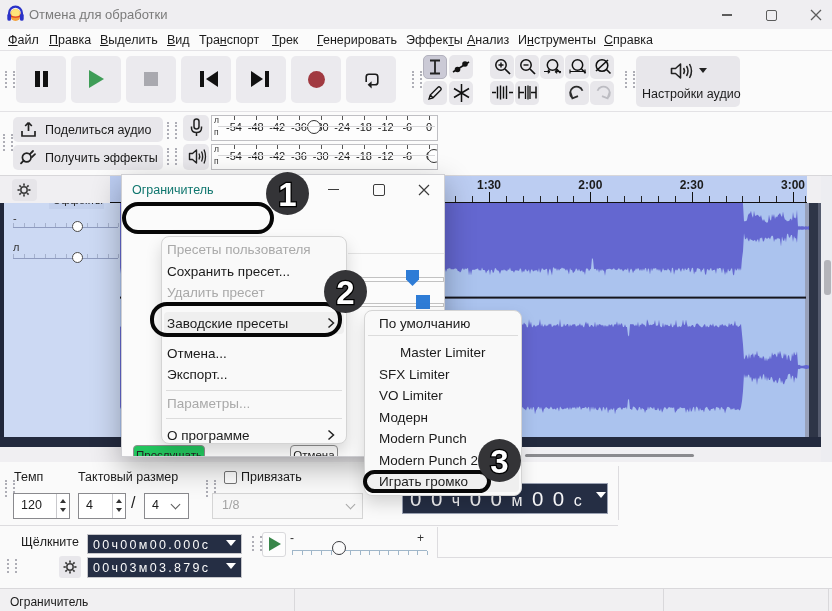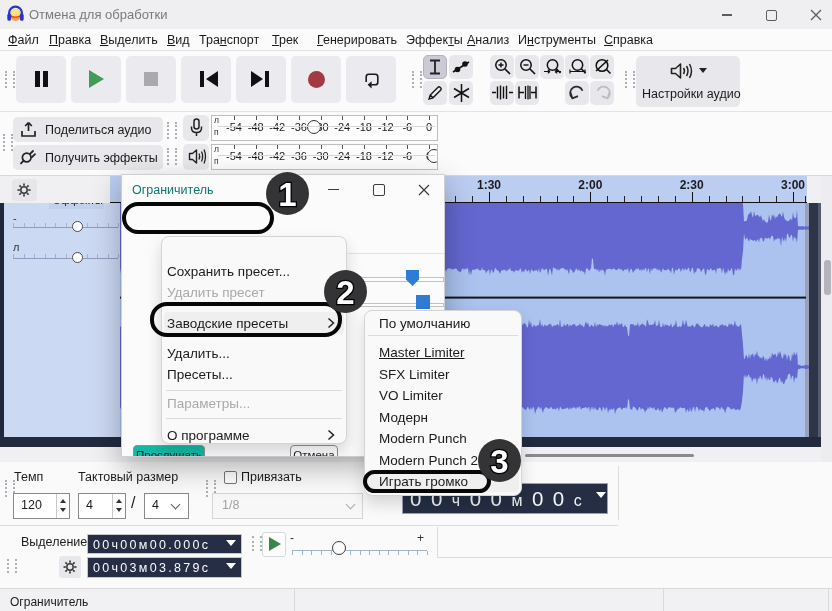--- a/index.html
+++ b/index.html
@@ -366,21 +366,21 @@
 <div class="lab" style="left:241px;top:470px;text-align:center;">Привязать</div>
 <div class="ab" style="left:212px;top:492.5px;width:151px;height:26px;background:#f7f7f7;border:1px solid #d5d5d5;box-sizing:border-box;"></div>
 <div class="ab" style="left:222px;top:498px;font-size:12.5px;color:#a2a2a2;">1/8</div>
 <div class="chev" style="left:347px;top:501px;border-color:#a8a8a8;"></div>
 
 <div class="ab" style="left:402px;top:483px;width:206px;height:31px;background:#252e44;border:1px solid #9aa1b2;box-sizing:border-box;"></div>
 <div class="ab" style="left:410px;top:487px;font-size:20.5px;color:#f5f5f7;letter-spacing:9.5px;">00<span style="font-size:16px">ч</span>00<span style="font-size:16px">м</span>00<span style="font-size:16px">с</span></div>
 <div class="ab" style="left:596px;top:492px;width:0;height:0;border-top:6.5px solid #fff;border-left:5.5px solid transparent;border-right:5.5px solid transparent;"></div>
 
 <div class="grip" style="left:7px;top:559px;height:14px;"></div>
-<div class="lab" style="left:21px;top:535px;">Выделение</div>
+<div class="lab" style="left:21px;top:535px;">Щёлкните</div>
 <div class="ab" style="left:58.5px;top:556px;width:22px;height:21.5px;background:#e8e7eb;border-radius:3px;"></div>
 <svg class="ab" style="left:62.5px;top:560px" width="14" height="14" viewBox="0 0 14 14">
       <circle cx="7" cy="7" r="3.2" fill="none" stroke="#3c3c3c" stroke-width="1.5"></circle>
       <g stroke="#3c3c3c" stroke-width="1.7">
         <path d="M7 0.5 L7 2.8"></path>
         <path d="M7 11.2 L7 13.5"></path>
         <path d="M0.5 7 L2.8 7"></path>
         <path d="M11.2 7 L13.5 7"></path>
         <path d="M2.4 2.4 L4 4"></path>
         <path d="M10 10 L11.6 11.6"></path>
@@ -428,48 +428,49 @@
  <div style="position:absolute;left:206px;top:14px;width:11px;height:1.4px;background:#3c3c3c;"></div>
  <div style="position:absolute;left:251px;top:9px;width:10px;height:10px;border:1.3px solid #3c3c3c;border-radius:2px;"></div>
  <svg style="position:absolute;left:296px;top:9px" width="12" height="12">
         <path d="M1 1 L11 11 M11 1 L1 11" stroke="#3c3c3c" stroke-width="1.2"></path>
       </svg>
  <div style="position:absolute;left:226px;top:78px;width:96px;height:1px;background:#e3e3e3;"></div>
  <div style="position:absolute;left:231px;top:102px;width:89px;height:2.5px;background:#fdfdfd;border:1px solid #c2c2c2;"></div>
  <div style="position:absolute;left:284px;top:94.5px;width:13px;height:16.5px;background:#2e7cd6;clip-path:polygon(0 0,100% 0,100% 60%,50% 100%,0 60%);"></div>
  <div style="position:absolute;left:231px;top:127.5px;width:89px;height:2.5px;background:#fdfdfd;border:1px solid #c2c2c2;"></div>
  <div style="position:absolute;left:294px;top:119.5px;width:13.5px;height:14px;background:#2e7cd6;"></div>
- <div style="position:absolute;left:11px;top:269.5px;width:72px;height:22px;background:#14b8a6;border:1px solid #8f8f8f;border-radius:4px;box-sizing:border-box;font-size:11.5px;color:#222;text-align:center;line-height:19px;">Прослушать</div>
+ <div style="position:absolute;left:11px;top:269.5px;width:72px;height:22px;background:#22c55e;border:1px solid #8f8f8f;border-radius:4px;box-sizing:border-box;font-size:11.5px;color:#222;text-align:center;line-height:19px;">Прослушать</div>
  <div style="position:absolute;left:168px;top:269.5px;width:48px;height:22px;background:#fdfdfd;border:1px solid #8f8f8f;border-radius:4px;box-sizing:border-box;font-size:11.5px;color:#222;text-align:center;line-height:19px;">Отмена</div>
 </div>
 
 <div class="ab" style="left:161px;top:236px;width:186px;height:208px;background:#f9f9f9;border:1px solid #d4d4d4;border-radius:8px;box-sizing:border-box;box-shadow:0 8px 16px rgba(0,0,0,0.15);"></div>
 <div class="ab" style="left:164px;top:311.5px;width:180px;height:22px;background:#efefef;border-radius:4px;"></div>
+<div class="mi" style="left:167px;top:241.5px;color:#a9a9a9;">Пресеты пользователя</div>
 <div class="mi" style="left:167px;top:263.5px;">Сохранить пресет...</div>
 <div class="mid" style="left:167px;top:284.5px;">Удалить пресет</div>
 <div class="msep" style="left:166px;top:301.5px;width:176px;"></div>
 <div class="mi" style="left:167px;top:315.5px;">Заводские пресеты</div>
 <svg class="ab" style="left:327px;top:317px" width="8" height="12">
       <path d="M1.5 1.5 L6.5 6 L1.5 10.5" fill="none" stroke="#222" stroke-width="1.5"></path>
     </svg>
-<div class="mi" style="left:167px;top:345.5px;">Удалить...</div>
-<div class="mi" style="left:167px;top:367px;">Пресеты...</div>
+<div class="mi" style="left:167px;top:345.5px;">Отмена...</div>
+<div class="mi" style="left:167px;top:367px;">Экспорт...</div>
 <div class="msep" style="left:166px;top:389.5px;width:176px;"></div>
 <div class="mid" style="left:167px;top:396px;">Параметры...</div>
 <div class="msep" style="left:166px;top:417.5px;width:176px;"></div>
 <div class="mi" style="left:167px;top:427.5px;">О программе</div>
 <svg class="ab" style="left:327px;top:429px" width="8" height="12">
       <path d="M1.5 1.5 L6.5 6 L1.5 10.5" fill="none" stroke="#222" stroke-width="1.5"></path>
     </svg>
 
 <div class="ab" style="left:364px;top:310px;width:158px;height:186px;background:#f9f9f9;border:1px solid #d4d4d4;border-radius:8px;box-sizing:border-box;box-shadow:0 8px 16px rgba(0,0,0,0.15);"></div>
 <div class="ab" style="left:367px;top:470px;width:152px;height:22px;background:#efefef;border-radius:4px;"></div>
 <div class="si" style="left:379px;top:315.5px;">По умолчанию</div>
 <div class="msep" style="left:368px;top:334.5px;width:150px;"></div>
-<div class="si" style="left:379px;top:345px;text-decoration:underline;">Master Limiter</div>
+<div class="si" style="left:400px;top:345px;">Master Limiter</div>
 <div class="si" style="left:379px;top:366.5px;">SFX Limiter</div>
 <div class="si" style="left:379px;top:388px;">VO Limiter</div>
 <div class="si" style="left:379px;top:409.5px;">Модерн</div>
 <div class="si" style="left:379px;top:431px;">Modern Punch</div>
 <div class="si" style="left:379px;top:452.5px;">Modern Punch 2</div>
 <div class="si" style="left:379px;top:474px;">Играть громко</div>
 
 <div class="ring" style="left:122px;top:202px;width:152px;height:31.5px;border-radius:16px;box-sizing:border-box;"></div>
 <svg class="ab" style="left:265.5px;top:172px" width="43" height="43">
       <circle cx="21.5" cy="21.5" r="21.5" fill="#343437"></circle>

